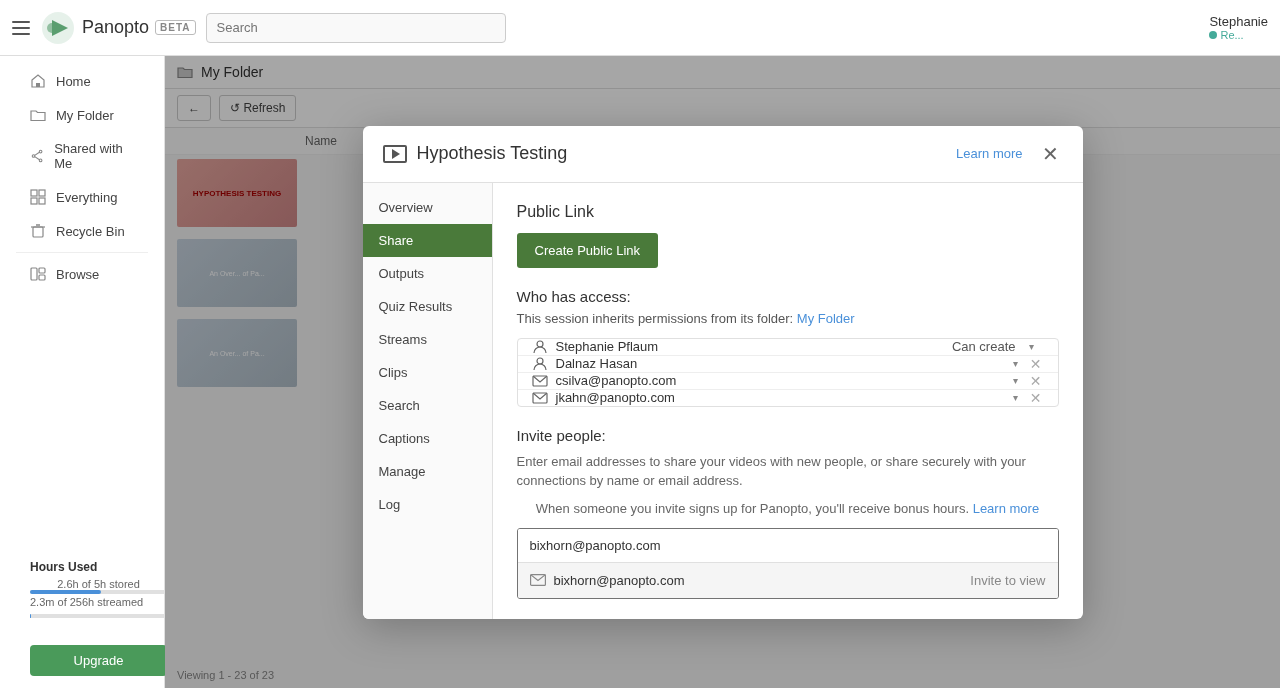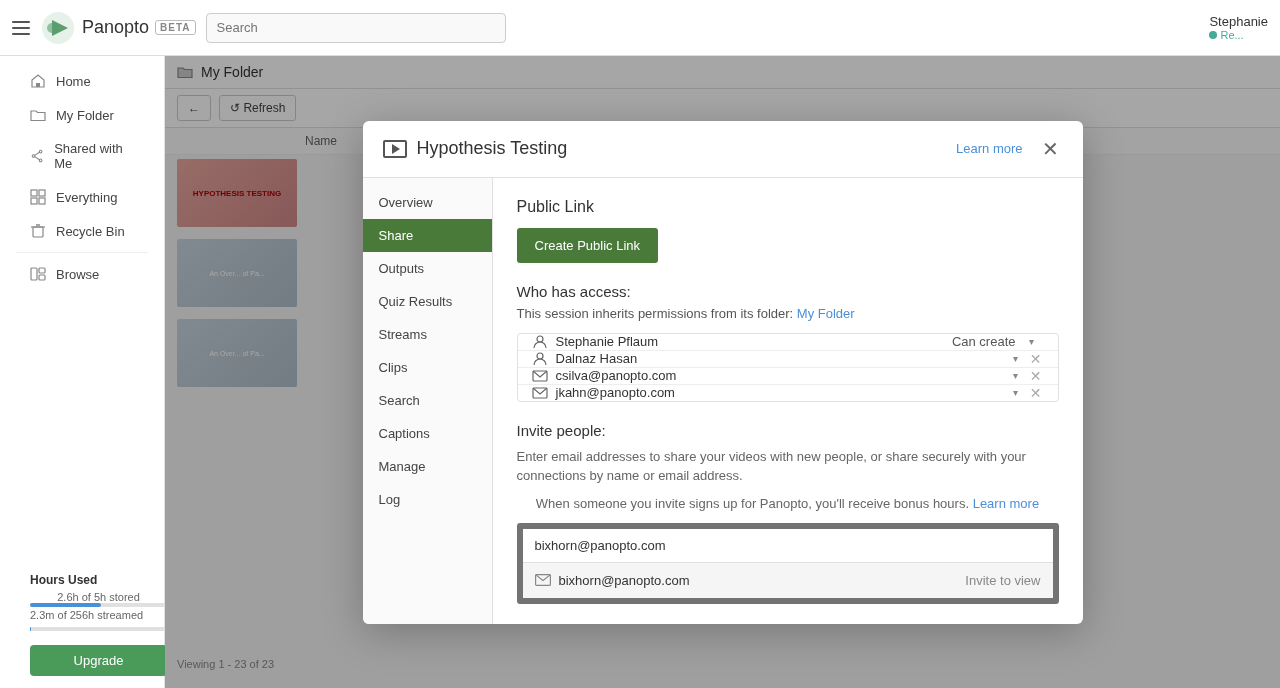--- a/index.html
+++ b/index.html
@@ -90,21 +90,21 @@
     .sidebar-divider { height: 1px; background: #eee; margin: 4px 0; }
     .hours-title { font-size: 12px; font-weight: 600; color: #333; margin-bottom: 4px; }
     .hours-stored { font-size: 11px; color: #666; margin-bottom: 0; text-align: center; }
     .hours-streamed { font-size: 11px; color: #666; margin-bottom: 6px; }
     .progress-bar-bg { height: 4px; background: #e0e0e0; border-radius: 2px; margin-bottom: 2px; }
     .progress-bar-fill { height: 4px; background: #4a90d9; border-radius: 2px; }
     .progress-bar-fill2 { height: 4px; background: #4a90d9; border-radius: 2px; }
     .upgrade-btn {
       width: 100%; padding: 8px; background: #4a9a5a; color: #fff;
       border: none; border-radius: 4px; font-size: 13px; cursor: pointer;
-      margin-top: 12px;
+      margin-top: 25px;
       text-align: center;
     }
 
     
     .content-area {
       flex: 1;
       background: #f5f5f5;
       overflow: hidden;
       position: relative;
     }
@@ -136,21 +136,21 @@
     .list-header {
       display: flex; gap: 8px; padding: 6px 12px;
       font-size: 12px; color: #666; border-bottom: 1px solid #eee;
       background: #fafafa;
     }
     .list-items { overflow-y: auto; }
     .list-item { display: flex; gap: 8px; padding: 4px 12px; }
 
     .viewing-info {
       padding: 6px 12px; font-size: 11px; color: #888;
-      position: absolute; bottom: 12px; left: 0;
+      position: absolute; bottom: 1px; left: 0;
     }
 
     
     .modal-overlay {
       position: absolute;
       top: 0; left: 0; right: 0; bottom: 0;
       background: rgba(0,0,0,0.35);
       display: flex;
       align-items: center;
       justify-content: center;
@@ -312,21 +312,21 @@
     }
     .invite-bonus {
       font-size: 13px;
       color: #666;
       margin-bottom: 12px;
       text-align: center;
     }
     .invite-bonus-link { color: #4a90d9; text-decoration: none; }
 
     .invite-input-area {
-      border: 6px solid #737373;
+      border: 1px solid #737373;
       border-radius: 3px;
       overflow: hidden;
     }
     .invite-input {
       width: 100%;
       padding: 9px 12px;
       border: none;
       font-size: 13px;
       color: #333;
       outline: none;

